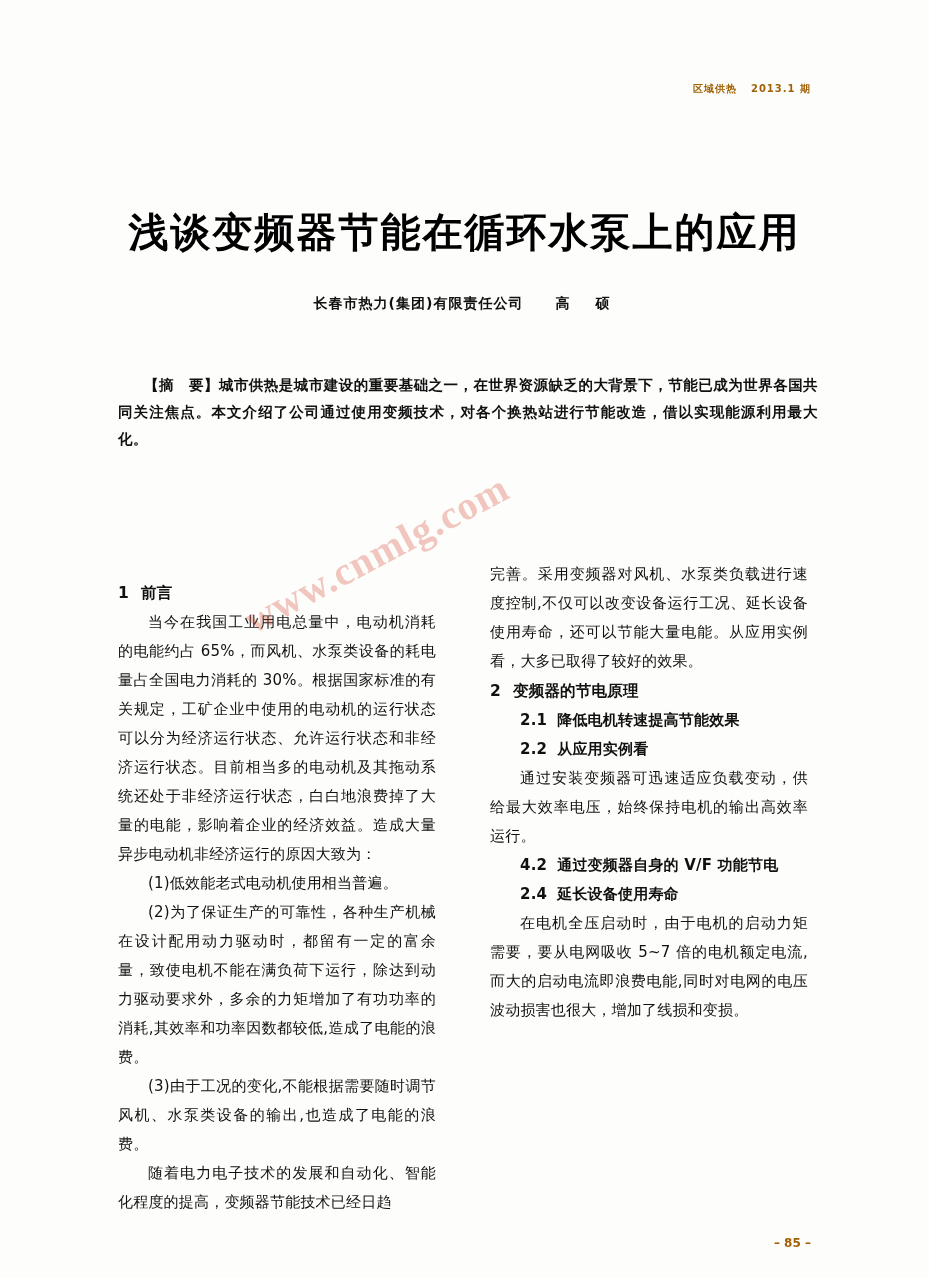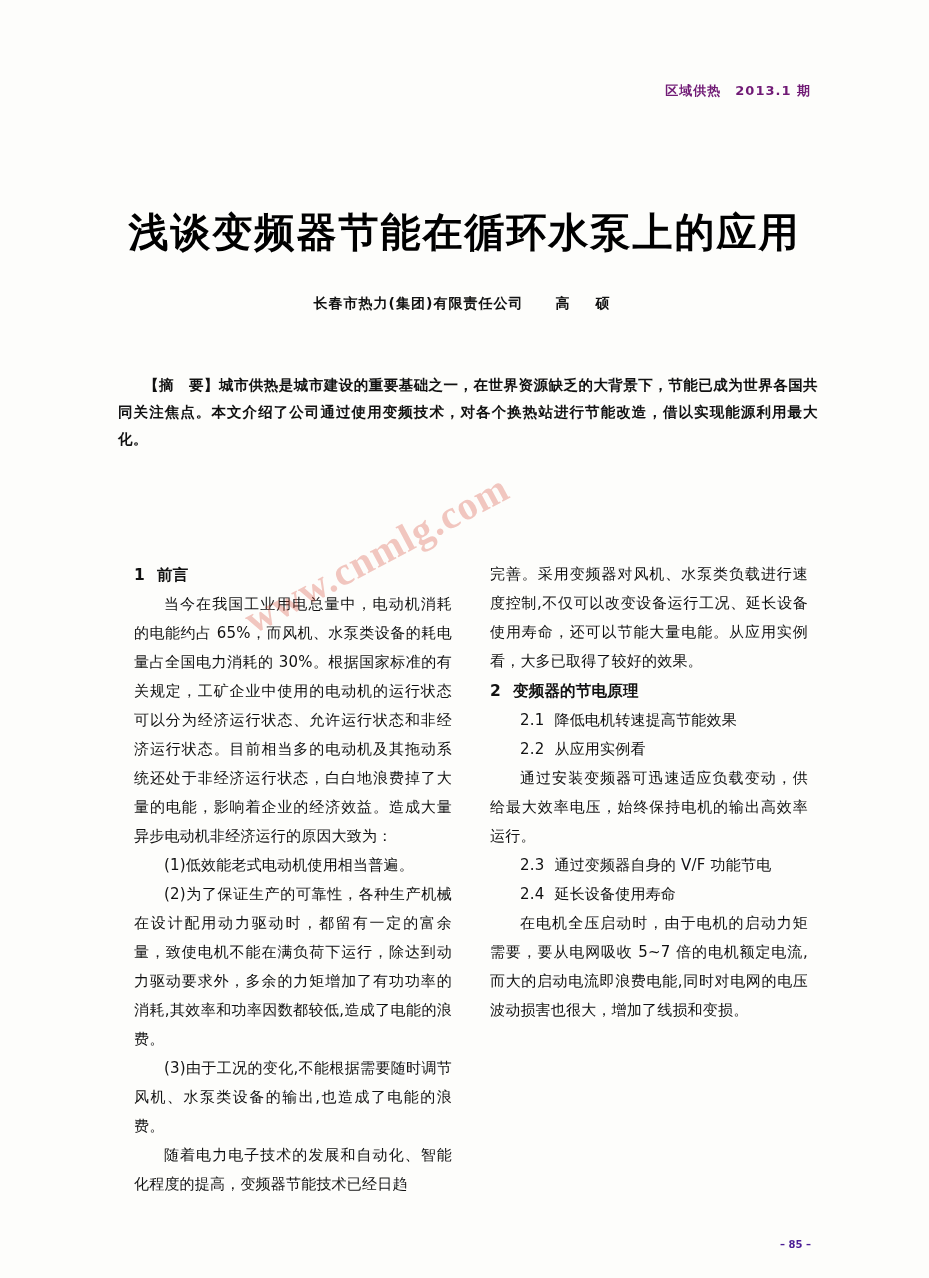--- a/index.html
+++ b/index.html
@@ -18,24 +18,24 @@
   .page {
     position: absolute;
     inset: 0;
     background: #fdfdfb;
   }
   
   .running-head {
     position: absolute;
     top: 82px;
     right: 118px;
-    font-size: 13px;
+    font-size: 10px;
     font-weight: bold;
     letter-spacing: 1px;
-    color: #701a75;
+    color: #a16207;
     font-family: "DejaVu Sans", "Liberation Sans", sans-serif;
   }
   .running-head .journal { margin-right: 14px; }
 
   
   .article-title {
     position: absolute;
     top: 178px;
     left: 0;
     width: 100%;
@@ -91,35 +91,35 @@
   .col {
     position: absolute;
     top: 0;
     width: 318px;
     font-size: 15px;
     line-height: 29px;
     letter-spacing: 0.2px;
     text-align: justify;
     font-family: "DejaVu Sans", "Liberation Sans", sans-serif;
   }
-  .col-left { left: 16px; }
+  .col-left { left: 0; margin-top: 18px; }
   .col-right { left: 372px; }
   .col p { margin: 0; }
   .col p.indent { text-indent: 30px; }
   .col h3 {
     margin: 0;
     font-size: 15.5px;
     font-weight: bold;
     line-height: 30px;
   }
   .col h3 .num { margin-right: 12px; }
   .col h4 {
     margin: 0;
     font-size: 15px;
-    font-weight: normal;
+    font-weight: bold;
     line-height: 29px;
     text-indent: 30px;
   }
   .col h4 .num { margin-right: 10px; }
   sup { font-size: 10px; vertical-align: super; }
 
   
   .watermark {
     position: absolute;
     top: 530px;
@@ -131,23 +131,23 @@
     font-family: "Liberation Serif", serif;
     white-space: nowrap;
     pointer-events: none;
     letter-spacing: 1px;
   }
 
   .page-number {
     position: absolute;
     bottom: 28px;
     right: 118px;
-    font-size: 10px;
+    font-size: 12px;
     font-weight: bold;
-    color: #4c1d95;
+    color: #a16207;
     font-family: "DejaVu Sans", "Liberation Sans", sans-serif;
   }
 </style>
 </head>
 <body>
 
 <div class="page">
 
   <div class="running-head">
     <span class="journal">区域供热</span><span class="issue">2013.1 期</span>
@@ -173,21 +173,21 @@
       <p class="indent">(3)由于工况的变化,不能根据需要随时调节风机、水泵类设备的输出,也造成了电能的浪费。</p>
       <p class="indent">随着电力电子技术的发展和自动化、智能化程度的提高，变频器节能技术已经日趋</p>
     </div>
 
     <div class="col col-right">
       <p>完善。采用变频器对风机、水泵类负载进行速度控制,不仅可以改变设备运行工况、延长设备使用寿命，还可以节能大量电能。从应用实例看，大多已取得了较好的效果。</p>
       <h3><span class="num">2</span><span>变频器的节电原理</span></h3>
       <h4><span class="num">2.1</span><span>降低电机转速提高节能效果</span></h4>
       <h4><span class="num">2.2</span><span>从应用实例看</span></h4>
       <p class="indent">通过安装变频器可迅速适应负载变动，供给最大效率电压，始终保持电机的输出高效率运行。</p>
-      <h4><span class="num">2.3</span><span>通过变频器自身的 V/F 功能节电</span></h4>
+      <h4><span class="num">4.2</span><span>通过变频器自身的 V/F 功能节电</span></h4>
       <h4><span class="num">2.4</span><span>延长设备使用寿命</span></h4>
       <p class="indent">在电机全压启动时，由于电机的启动力矩需要，要从电网吸收 5~7 倍的电机额定电流,而大的启动电流即浪费电能,同时对电网的电压波动损害也很大，增加了线损和变损。</p>
     </div>
 
   </div>
 
   <div class="watermark">www.cnmlg.com</div>
 
   <div class="page-number">– 85 –</div>
 

